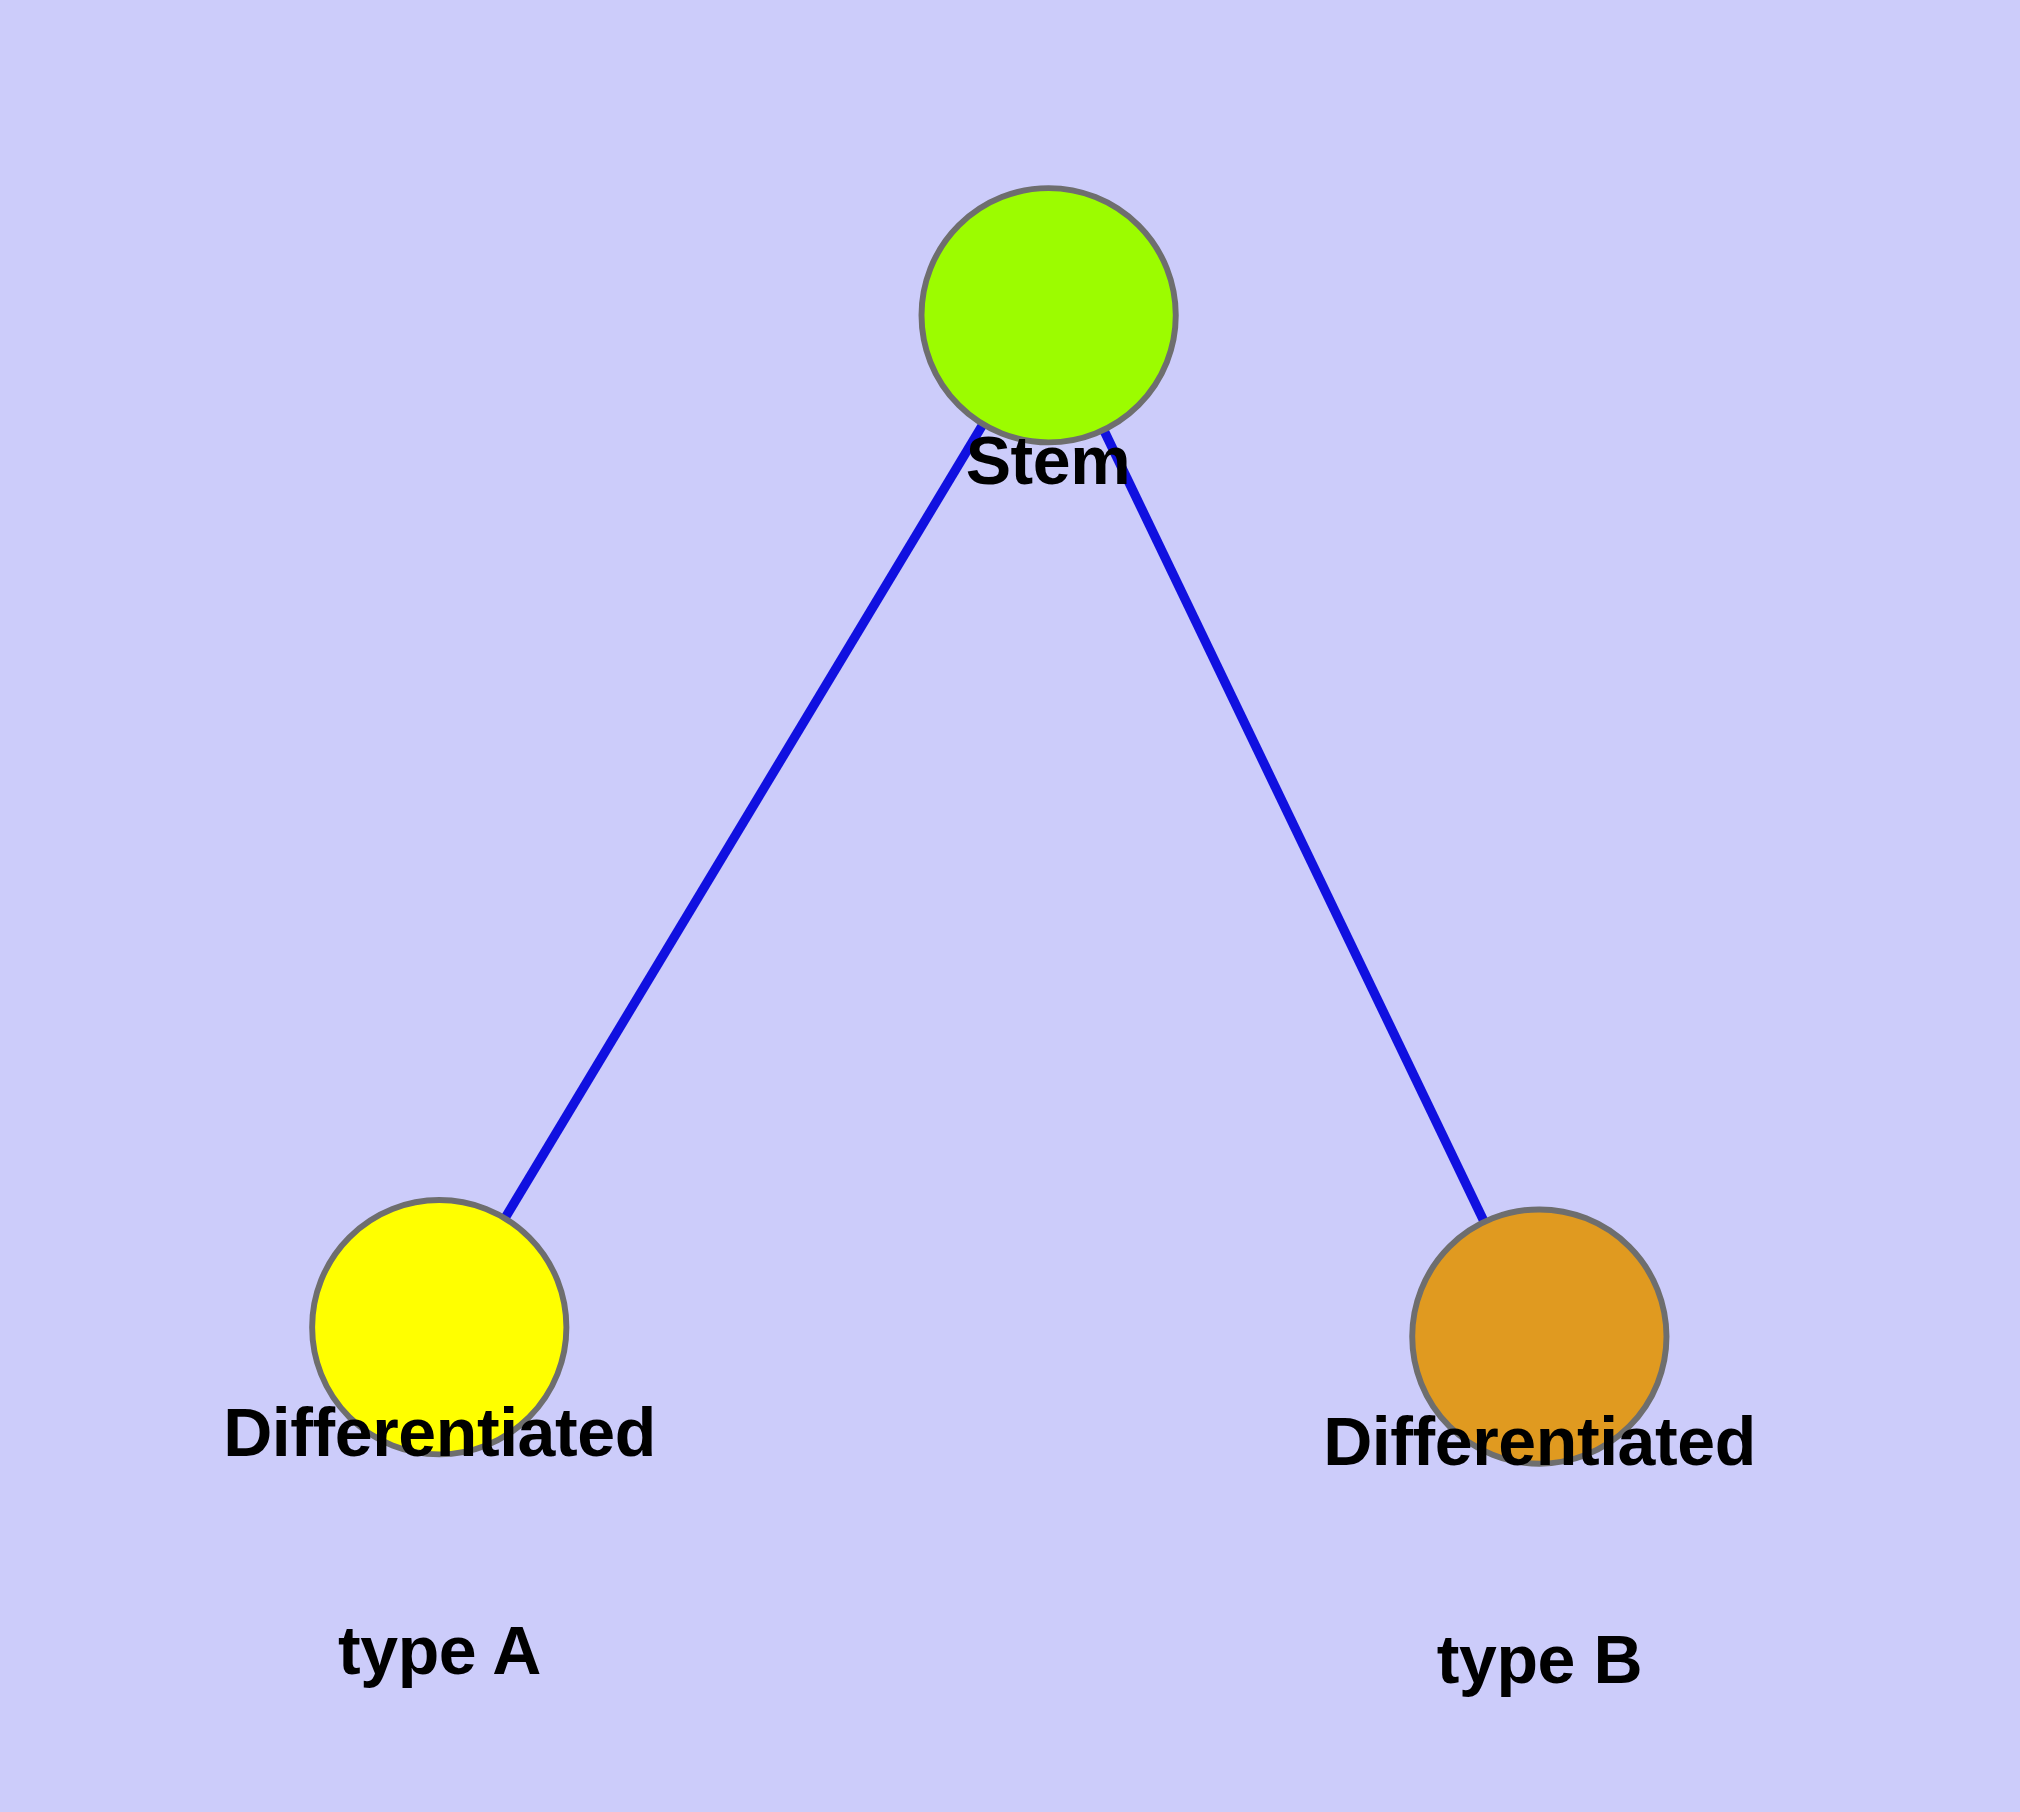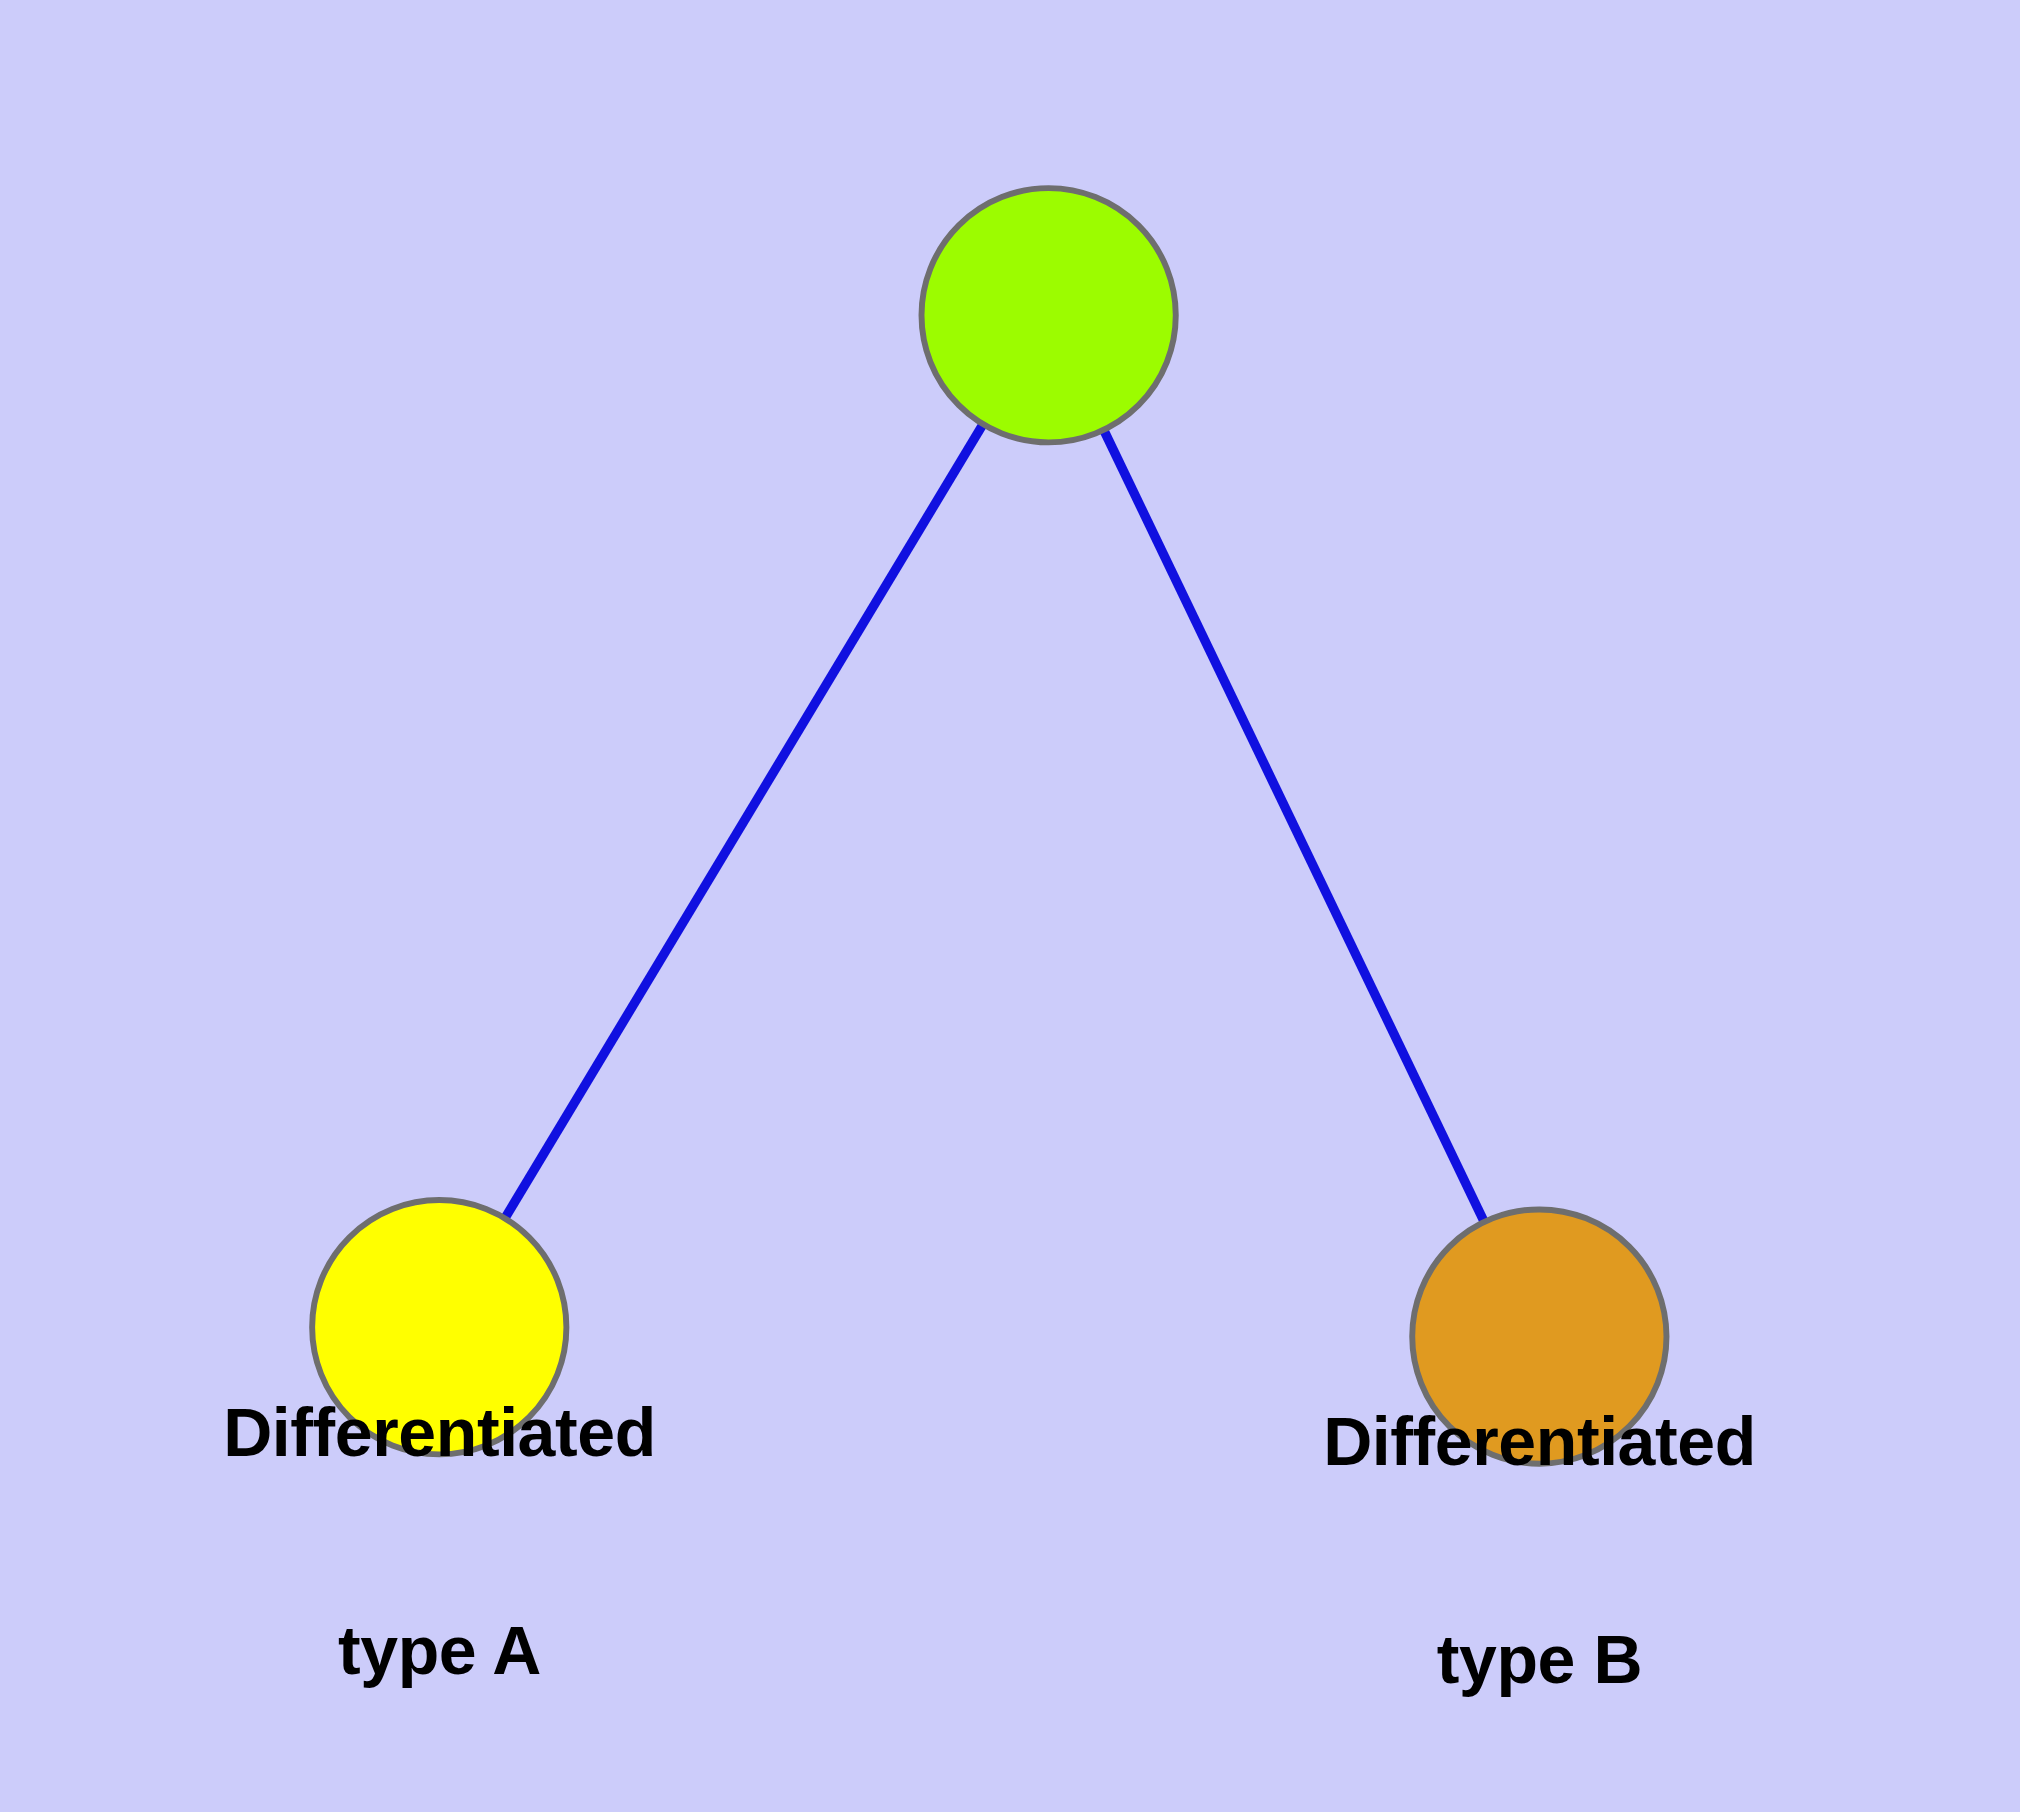--- a/index.html
+++ b/index.html
@@ -68,20 +68,23 @@
       <line class="edge" x1="1301.964369218218" y1="507.2021846424053" x2="1751.035630781782" y2="1441.7978153575946" stroke="#1010e0" stroke-width="11" stroke-linecap="butt"></line>
     </g>
 
     <g>
       <circle cx="1237" cy="372" r="150" fill="#9cfc00" stroke="#6e6e6e" stroke-width="7"></circle>
       <circle cx="518" cy="1566" r="150" fill="#ffff00" stroke="#6e6e6e" stroke-width="7"></circle>
       <circle cx="1816" cy="1577" r="150" fill="#e09a20" stroke="#6e6e6e" stroke-width="7"></circle>
     </g>
   </svg>
 
+  <div class="node-label label-stem">
+    <span class="label-line">Stem</span>
+  </div>
 
   <div class="node-label label-a">
     <span class="label-line">Differentiated</span>
     <span class="label-line">type A</span>
   </div>
 
   <div class="node-label label-b">
     <span class="label-line">Differentiated</span>
     <span class="label-line">type B</span>
   </div>

